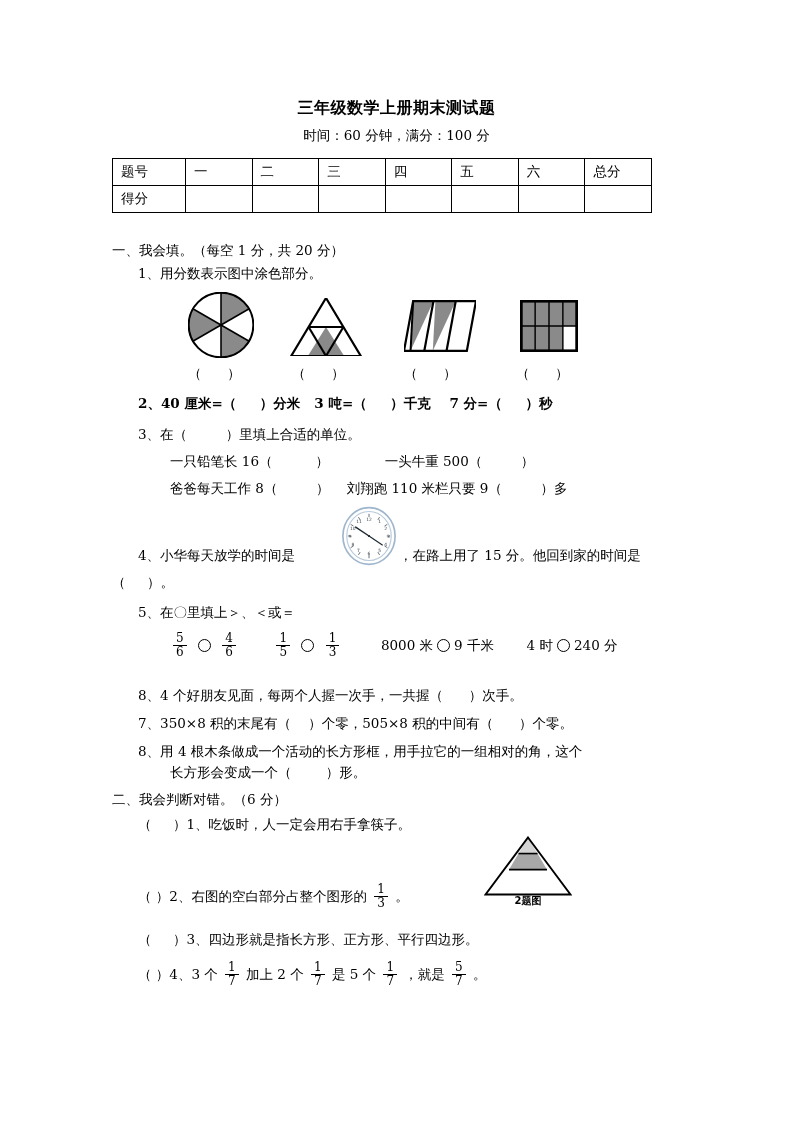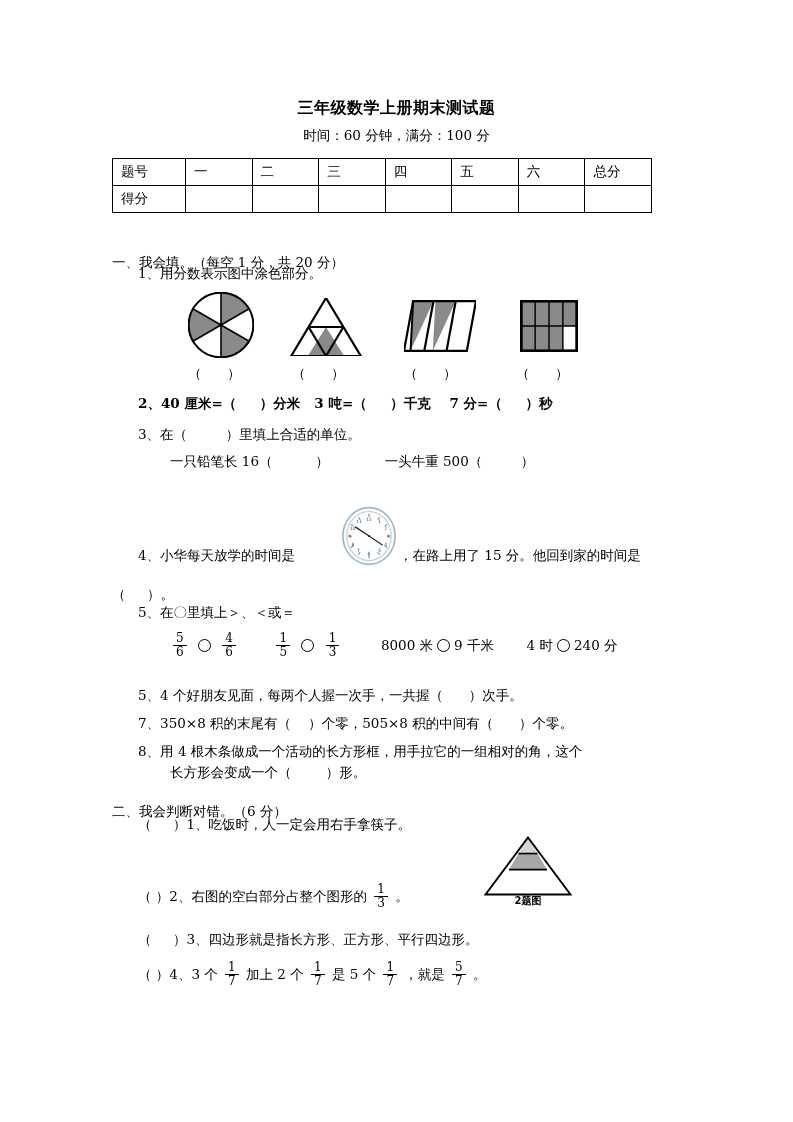--- a/index.html
+++ b/index.html
@@ -54,21 +54,21 @@
     margin-top: 8px;
   }
   table.score-table td.first-col { width: 64px; }
 
   .body-text {
     position: absolute;
     font-size: 13.5px;
     line-height: 1.55;
     white-space: pre;
   }
-  .sec-head { left: 112px; margin-top: 12px; }
+  .sec-head { left: 112px; }
   .indent1  { left: 138px; }
   .indent2  { left: 170px; }
 
   
   .frac {
     display: inline-block;
     vertical-align: middle;
     text-align: center;
     font-size: 12px;
     line-height: 1.05;
@@ -229,20 +229,21 @@
     <span style="left:76px;">（      ）</span>
     <span style="left:180px;">（      ）</span>
     <span style="left:292px;">（      ）</span>
     <span style="left:404px;">（      ）</span>
   </div>
 
   <div class="body-text indent1" style="top:393px;font-weight:bold;">2、40 厘米=（     ）分米   3 吨=（     ）千克    7 分=（     ）秒</div>
 
   <div class="body-text indent1" style="top:424px;">3、在（         ）里填上合适的单位。</div>
   <div class="body-text indent2" style="top:451px;">一只铅笔长 16（          ）             一头牛重 500（         ）</div>
+  <div class="body-text indent2" style="top:478px;">爸爸每天工作 8（         ）    刘翔跑 110 米栏只要 9（         ）多</div>
 
   <div class="clock-wrap">
     <svg width="56" height="60" viewBox="0 0 100 108">
       <ellipse cx="50" cy="54" rx="47" ry="51" fill="#ffffff" stroke="#9fb6cd" stroke-width="3"></ellipse>
       <ellipse cx="50" cy="54" rx="40" ry="44" fill="#ffffff" stroke="#b9cad9" stroke-width="2"></ellipse>
       <g stroke="#55606b" stroke-width="1.6">
         <line x1="50" y1="14" x2="50" y2="20"></line>
         <line x1="50" y1="88" x2="50" y2="94"></line>
         <line x1="12" y1="54" x2="18" y2="54"></line>
         <line x1="82" y1="54" x2="88" y2="54"></line>
@@ -300,21 +301,21 @@
     <span class="frac">
       <span class="num">1</span>
       <span class="den">3</span>
     </span>
     <span style="display:inline-block;width:30px;"></span>
     <span>8000 米</span><span class="circ"></span><span>9 千米</span>
     <span style="display:inline-block;width:24px;"></span>
     <span>4 时</span><span class="circ"></span><span>240 分</span>
   </div>
 
-  <div class="body-text indent1" style="top:685px;">5、4 个好朋友见面，每两个人握一次手，一共握（      ）次手。</div>
+  <div class="body-text indent1" style="top:685px;">8、4 个好朋友见面，每两个人握一次手，一共握（      ）次手。</div>
   <div class="body-text indent1" style="top:713px;">7、350×8 积的末尾有（    ）个零，505×8 积的中间有（      ）个零。</div>
   <div class="body-text indent1" style="top:741px;">8、用 4 根木条做成一个活动的长方形框，用手拉它的一组相对的角，这个</div>
   <div class="body-text indent2" style="top:762px;">长方形会变成一个（        ）形。</div>
 
   <div class="body-text sec-head" style="top:789px;">二、我会判断对错。（6 分）</div>
   <div class="body-text indent1" style="top:814px;">（     ）1、吃饭时，人一定会用右手拿筷子。</div>
 
   <div class="tri-fig2">
     <svg width="88" height="60" viewBox="0 0 120 82">
       <polygon points="60,2 73,24 47,24" fill="#d4d4d4"></polygon>

